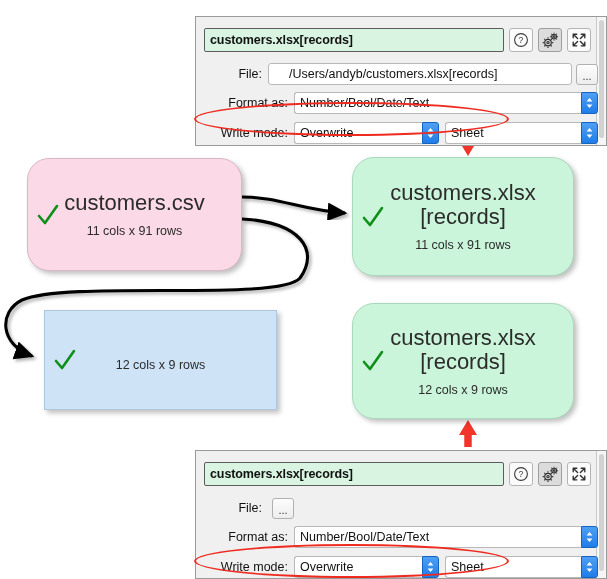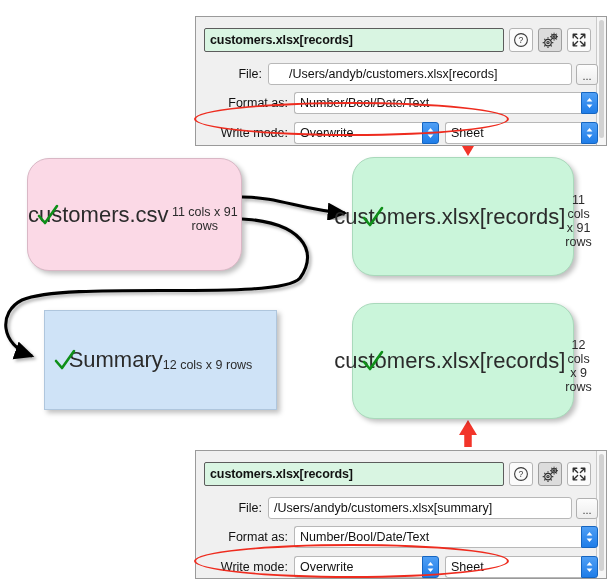--- a/index.html
+++ b/index.html
@@ -84,21 +84,21 @@
   
   .annot-ellipse{
     position:absolute;border:2.2px solid #ee2b1e;border-radius:50%;
     pointer-events:none;
   }
 
   
   .node{
     position:absolute;box-sizing:border-box;
     box-shadow:3px 3px 5px rgba(0,0,0,0.25);
-    display:flex;flex-direction:row;align-items:center;justify-content:center;
+    display:flex;flex-direction:column;align-items:center;justify-content:center;
     color:#2b2b2b;
   }
   .node .nm{font-size:22px;line-height:24px;text-align:center;font-weight:400;}
   .node .sub{font-size:12.5px;margin-top:9px;text-align:center;}
   .node .tick{
     position:absolute;left:8px;top:50%;transform:translateY(-50%);
     width:24px;height:24px;
   }
   .n-csv{left:27px;top:158px;width:215px;height:113px;
         background:#fbd9e6;border:1px solid #d9b7c5;border-radius:22px;}
@@ -164,21 +164,20 @@
     </svg>
     <div class="nm">customers.xlsx</div>
     <div class="nm">[records]</div>
     <div class="sub">11 cols x 91 rows</div>
   </div>
 
   <div class="node n-sum">
     <svg class="tick" viewBox="0 0 24 24">
       <path d="M3 13 L9 20 L21 3" stroke="#0e8f18" stroke-width="2.6" fill="none" stroke-linecap="round" stroke-linejoin="round"></path>
     </svg>
-    <div class="nm">Summary</div>
     <div class="sub">12 cols x 9 rows</div>
   </div>
 
   <div class="node n-sumx">
     <svg class="tick" viewBox="0 0 24 24">
       <path d="M3 13 L9 20 L21 3" stroke="#0e8f18" stroke-width="2.6" fill="none" stroke-linecap="round" stroke-linejoin="round"></path>
     </svg>
     <div class="nm">customers.xlsx</div>
     <div class="nm">[records]</div>
     <div class="sub">12 cols x 9 rows</div>
@@ -297,21 +296,20 @@
             <path d="M9.4 6.6 13.8 2.2M13.8 2.2h-3.6M13.8 2.2v3.6"></path>
             <path d="M6.6 9.4 2.2 13.8M2.2 13.8h3.6M2.2 13.8v-3.6"></path>
             <path d="M9.4 9.4 13.8 13.8M13.8 13.8h-3.6M13.8 13.8v-3.6"></path>
           </g>
         </svg>
       </div>
     </div>
 
     <div class="row frow" style="top:45px;left:8px;width:394px;height:24px;">
       <div class="flabel" style="width:58px;margin-right:6px;">File:</div>
-      <div class="ffield" style="flex:1 1 auto;">/Users/andyb/customers.xlsx[summary]</div>
       <div class="dots-btn">...</div>
     </div>
 
     <div class="row frow" style="top:74px;left:8px;width:394px;height:24px;">
       <div class="flabel" style="width:84px;margin-right:6px;">Format as:</div>
       <div class="combo" style="flex:1 1 auto;">
         <div class="ffield" style="flex:1 1 auto;">Number/Bool/Date/Text</div>
         <div class="stepper">
           <svg width="9" height="14" viewBox="0 0 9 14">
             <path d="M4.5 2 L7.4 5.4 L1.6 5.4 z" fill="#fff"></path>

